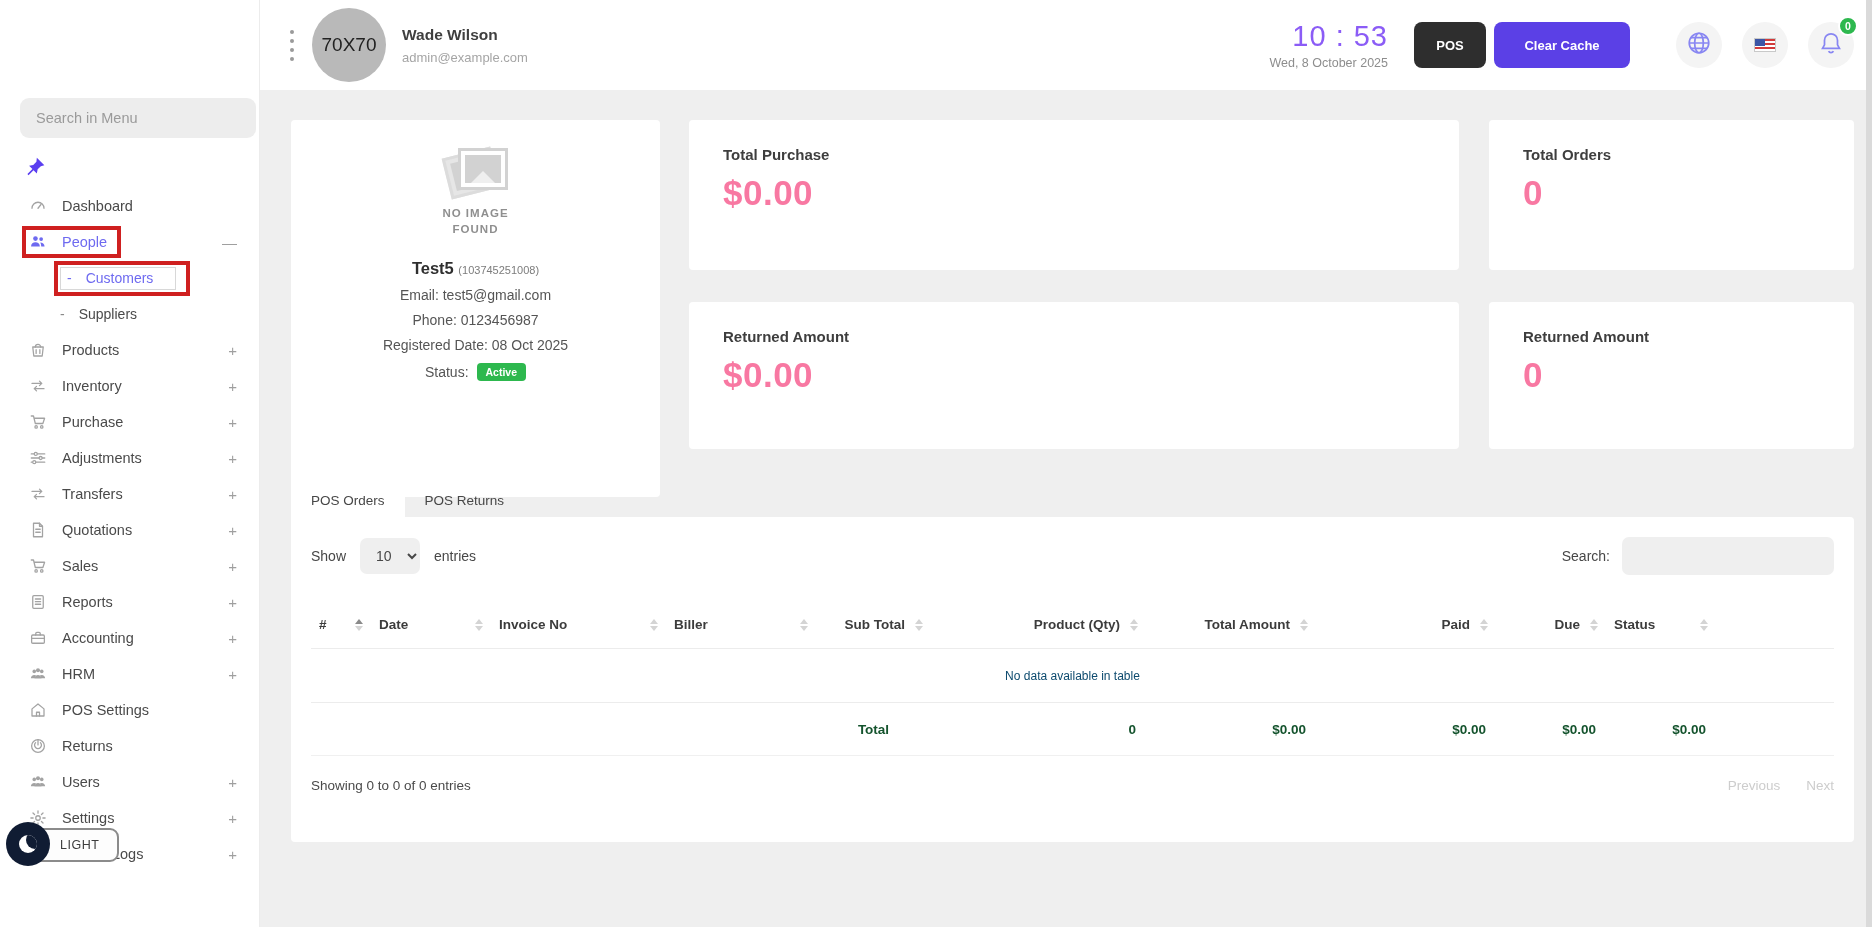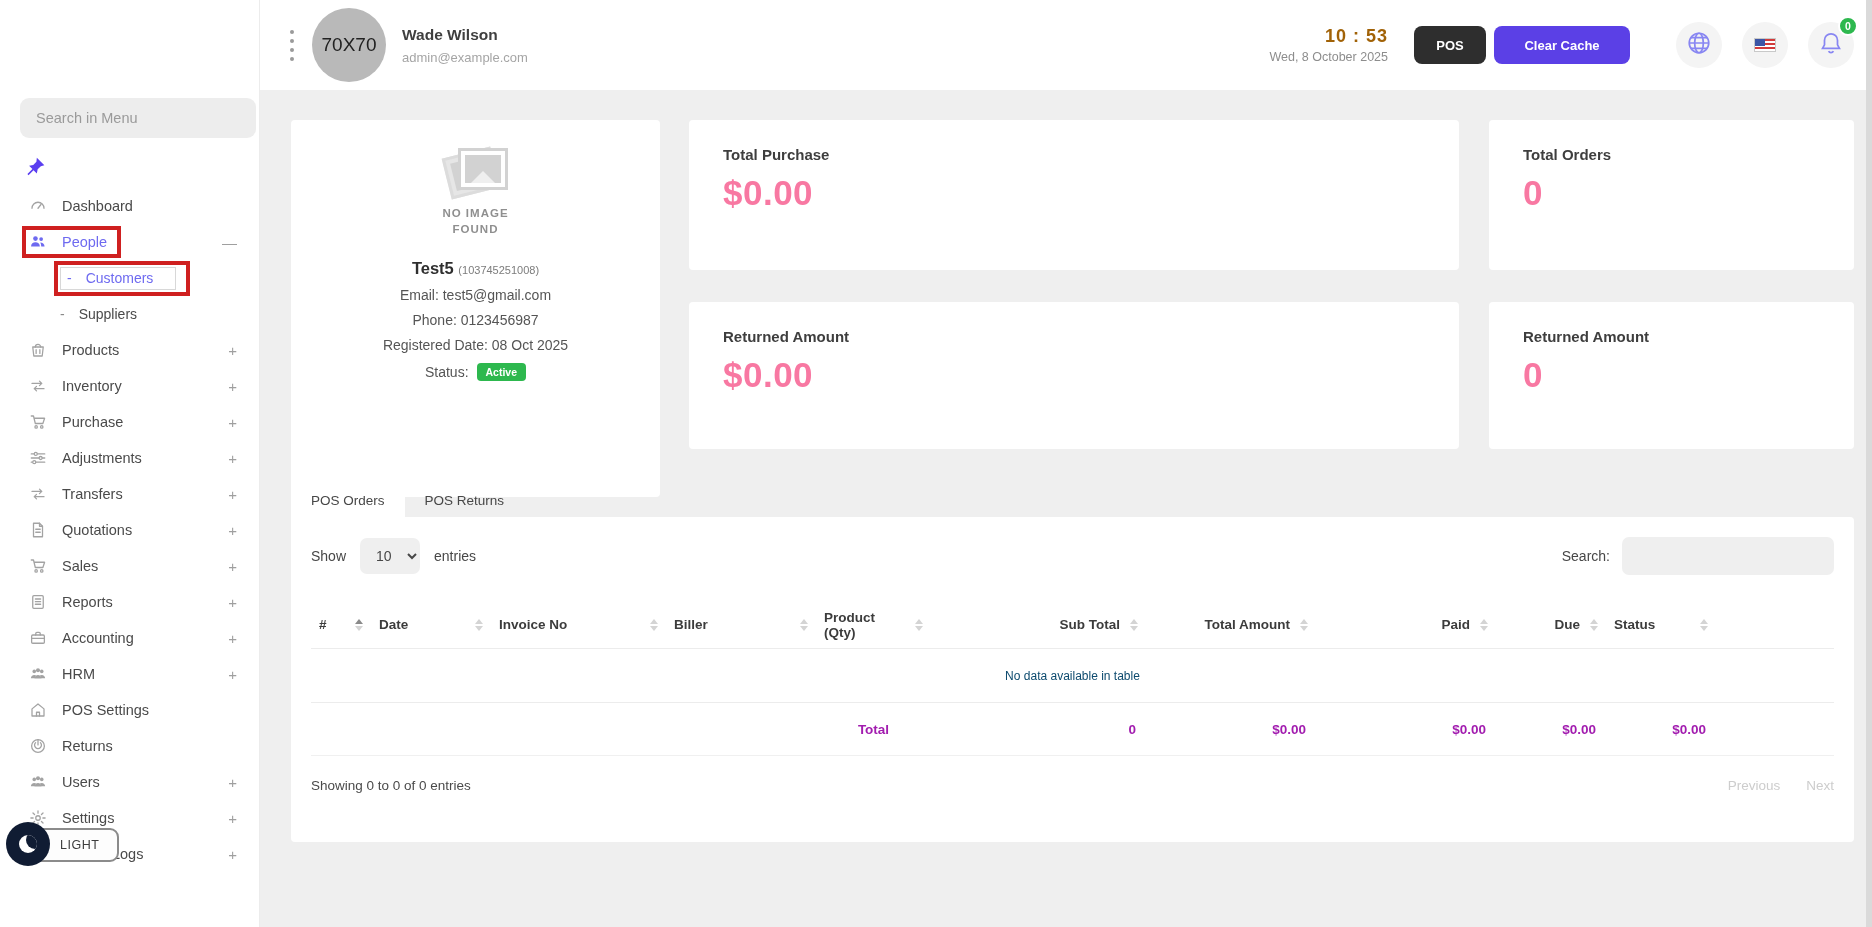--- a/index.html
+++ b/index.html
@@ -35,23 +35,23 @@
   
   .header { position:absolute; left:260px; top:0; right:0; height:90px; background:#fff; display:flex; align-items:center; z-index:4; }
   .drag-dots { margin-left:30px; display:flex; flex-direction:column; gap:5px; }
   .drag-dots i { width:4px; height:4px; border-radius:50%; background:#9a9a9a; }
   .avatar { width:74px; height:74px; border-radius:50%; background:#b9b9b9; color:#222; display:flex; align-items:center; justify-content:center; font-size:19px; margin-left:18px; }
   .uinfo { margin-left:16px; }
   .uname { font-weight:bold; font-size:15.5px; color:#3f3f3f; }
   .uemail { font-size:13px; color:#a5a5a5; margin-top:6px; }
   .hright { margin-left:auto; display:flex; align-items:center; padding-right:18px; }
   .clock { text-align:right; margin-right:26px; }
-  .time { font-weight:bold; font-size:18px; color:#a16207; letter-spacing:1px; }
+  .time { font-weight:normal; font-size:29px; color:#8b5cf6; letter-spacing:1px; }
   .dateline { font-size:12.5px; color:#8d8d8d; margin-top:3px; }
-  .btn { border:none; border-radius:8px; font-family:inherit; font-weight:bold; font-size:13px; color:#fff; cursor:pointer; height:38px; }
+  .btn { border:none; border-radius:8px; font-family:inherit; font-weight:bold; font-size:13px; color:#fff; cursor:pointer; height:46px; }
   .btn-pos { background:var(--dark-btn); width:72px; margin-right:8px; }
   .btn-cache { background:var(--purple-btn); width:136px; margin-right:26px; }
   .iconbtn { width:46px; height:46px; border-radius:50%; background:#f4f4f4; display:flex; align-items:center; justify-content:center; margin-left:20px; position:relative; cursor:pointer; }
   .flag { width:22px; height:14px; background:repeating-linear-gradient(#d23b3b 0 2px,#fff 2px 4px); position:relative; border:1px solid #c9c9c9; }
   .flag::before { content:""; position:absolute; left:0; top:0; width:10px; height:7px; background:#3c55a5; }
   .badge { position:absolute; top:-6px; right:-4px; min-width:20px; height:20px; border-radius:50%; background:var(--green); color:#fff; font-size:10.5px; font-weight:bold; display:flex; align-items:center; justify-content:center; border:2px solid #fff; }
   
   .main { position:absolute; left:260px; top:90px; right:0; bottom:0; }
   .cards-row { position:absolute; left:31px; top:30px; right:18px; display:flex; gap:29px; }
   .card { background:#fff; border-radius:4px; }
@@ -87,21 +87,21 @@
   .th { display:flex; align-items:center; font-weight:bold; font-size:13.5px; color:#3c3c3c; padding:0 8px; height:100%; }
   .th.left { justify-content:space-between; }
   .th.right { justify-content:flex-end; gap:10px; }
   .sorts { display:flex; flex-direction:column; gap:2px; }
   .sorts i { width:0; height:0; border-left:4px solid transparent; border-right:4px solid transparent; }
   .sorts .up { border-bottom:5px solid #d4d4d4; }
   .sorts .dn { border-top:5px solid #d4d4d4; }
   .sorts.sorted .up { border-bottom-color:#8a8a8a; }
   .nodata { height:54px; display:flex; align-items:center; justify-content:center; font-size:12px; color:#0c4a6e; border-bottom:1px solid #ececec; }
   .trow { height:53px; border-bottom:1px solid #f0f0f0; }
-  .td { font-size:13.5px; font-weight:bold; color:#a21caf; padding:0 10px; }
+  .td { font-size:13.5px; font-weight:bold; color:#14532d; padding:0 10px; }
   .td.right { text-align:right; }
   .td.center { text-align:center; }
   .bottom-bar { margin-top:22px; display:flex; align-items:center; font-size:13.5px; color:#4a4a4a; }
   .pager { margin-left:auto; display:flex; gap:26px; color:#cdcdcd; font-size:13.5px; }
   .pager span { cursor:default; }
   .scrollbar { position:absolute; right:0; top:0; width:6px; height:927px; background:#dadada; z-index:20; }
 </style>
 </head>
 <body>
 
@@ -493,28 +493,28 @@
           </span>
         </div>
         <div class="th left">
           <span>Biller</span>
           <span class="sorts">
             <i class="up"></i>
             <i class="dn"></i>
           </span>
         </div>
         <div class="th right">
+          <span>Sub Total</span>
+          <span class="sorts">
+            <i class="up"></i>
+            <i class="dn"></i>
+          </span>
+        </div>
+        <div class="th right">
           <span>Product (Qty)</span>
-          <span class="sorts">
-            <i class="up"></i>
-            <i class="dn"></i>
-          </span>
-        </div>
-        <div class="th right">
-          <span>Sub Total</span>
           <span class="sorts">
             <i class="up"></i>
             <i class="dn"></i>
           </span>
         </div>
         <div class="th right">
           <span>Total Amount</span>
           <span class="sorts">
             <i class="up"></i>
             <i class="dn"></i>

